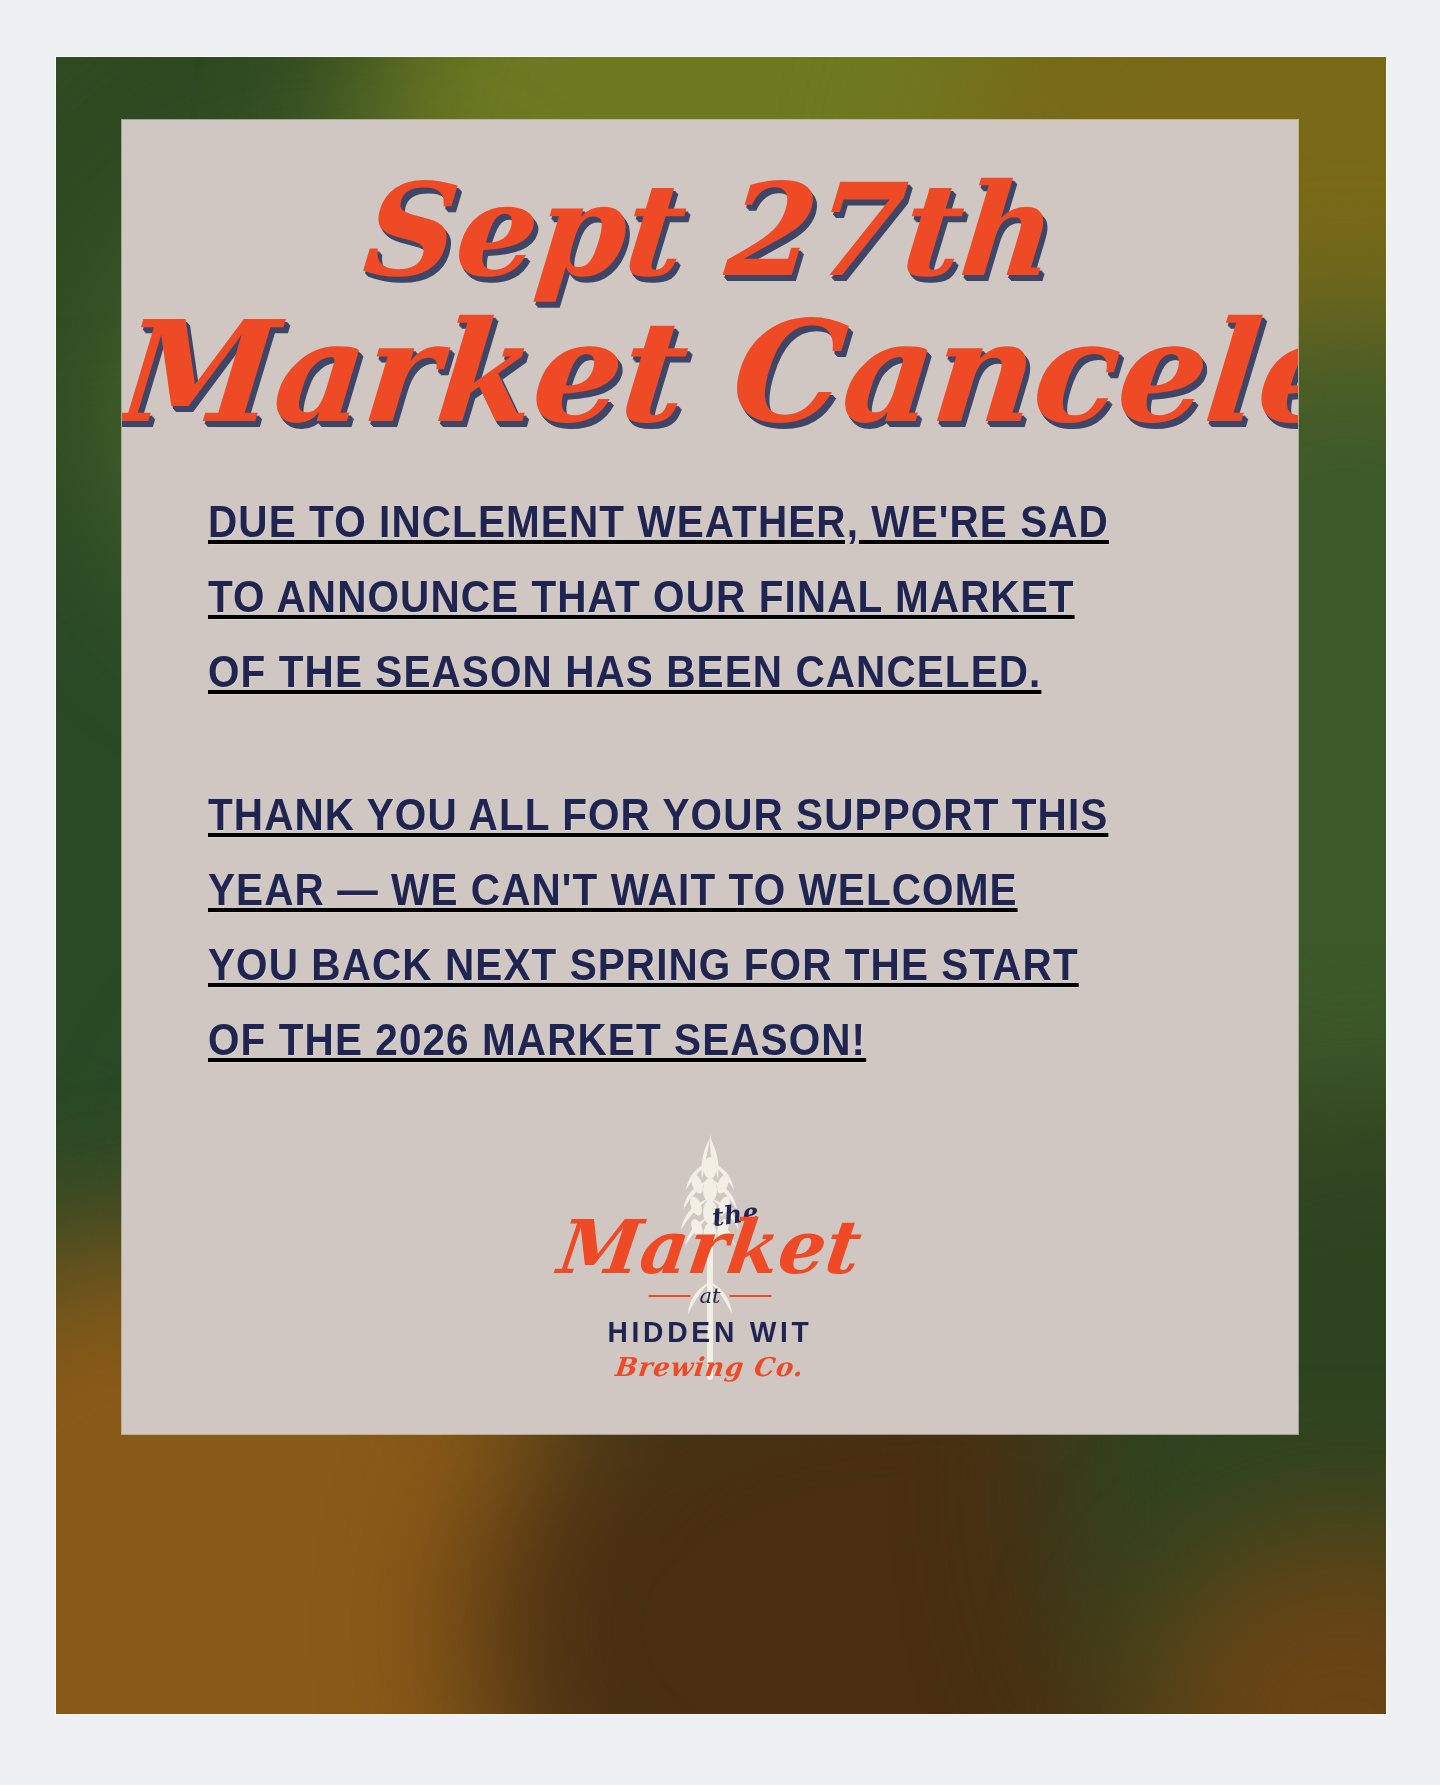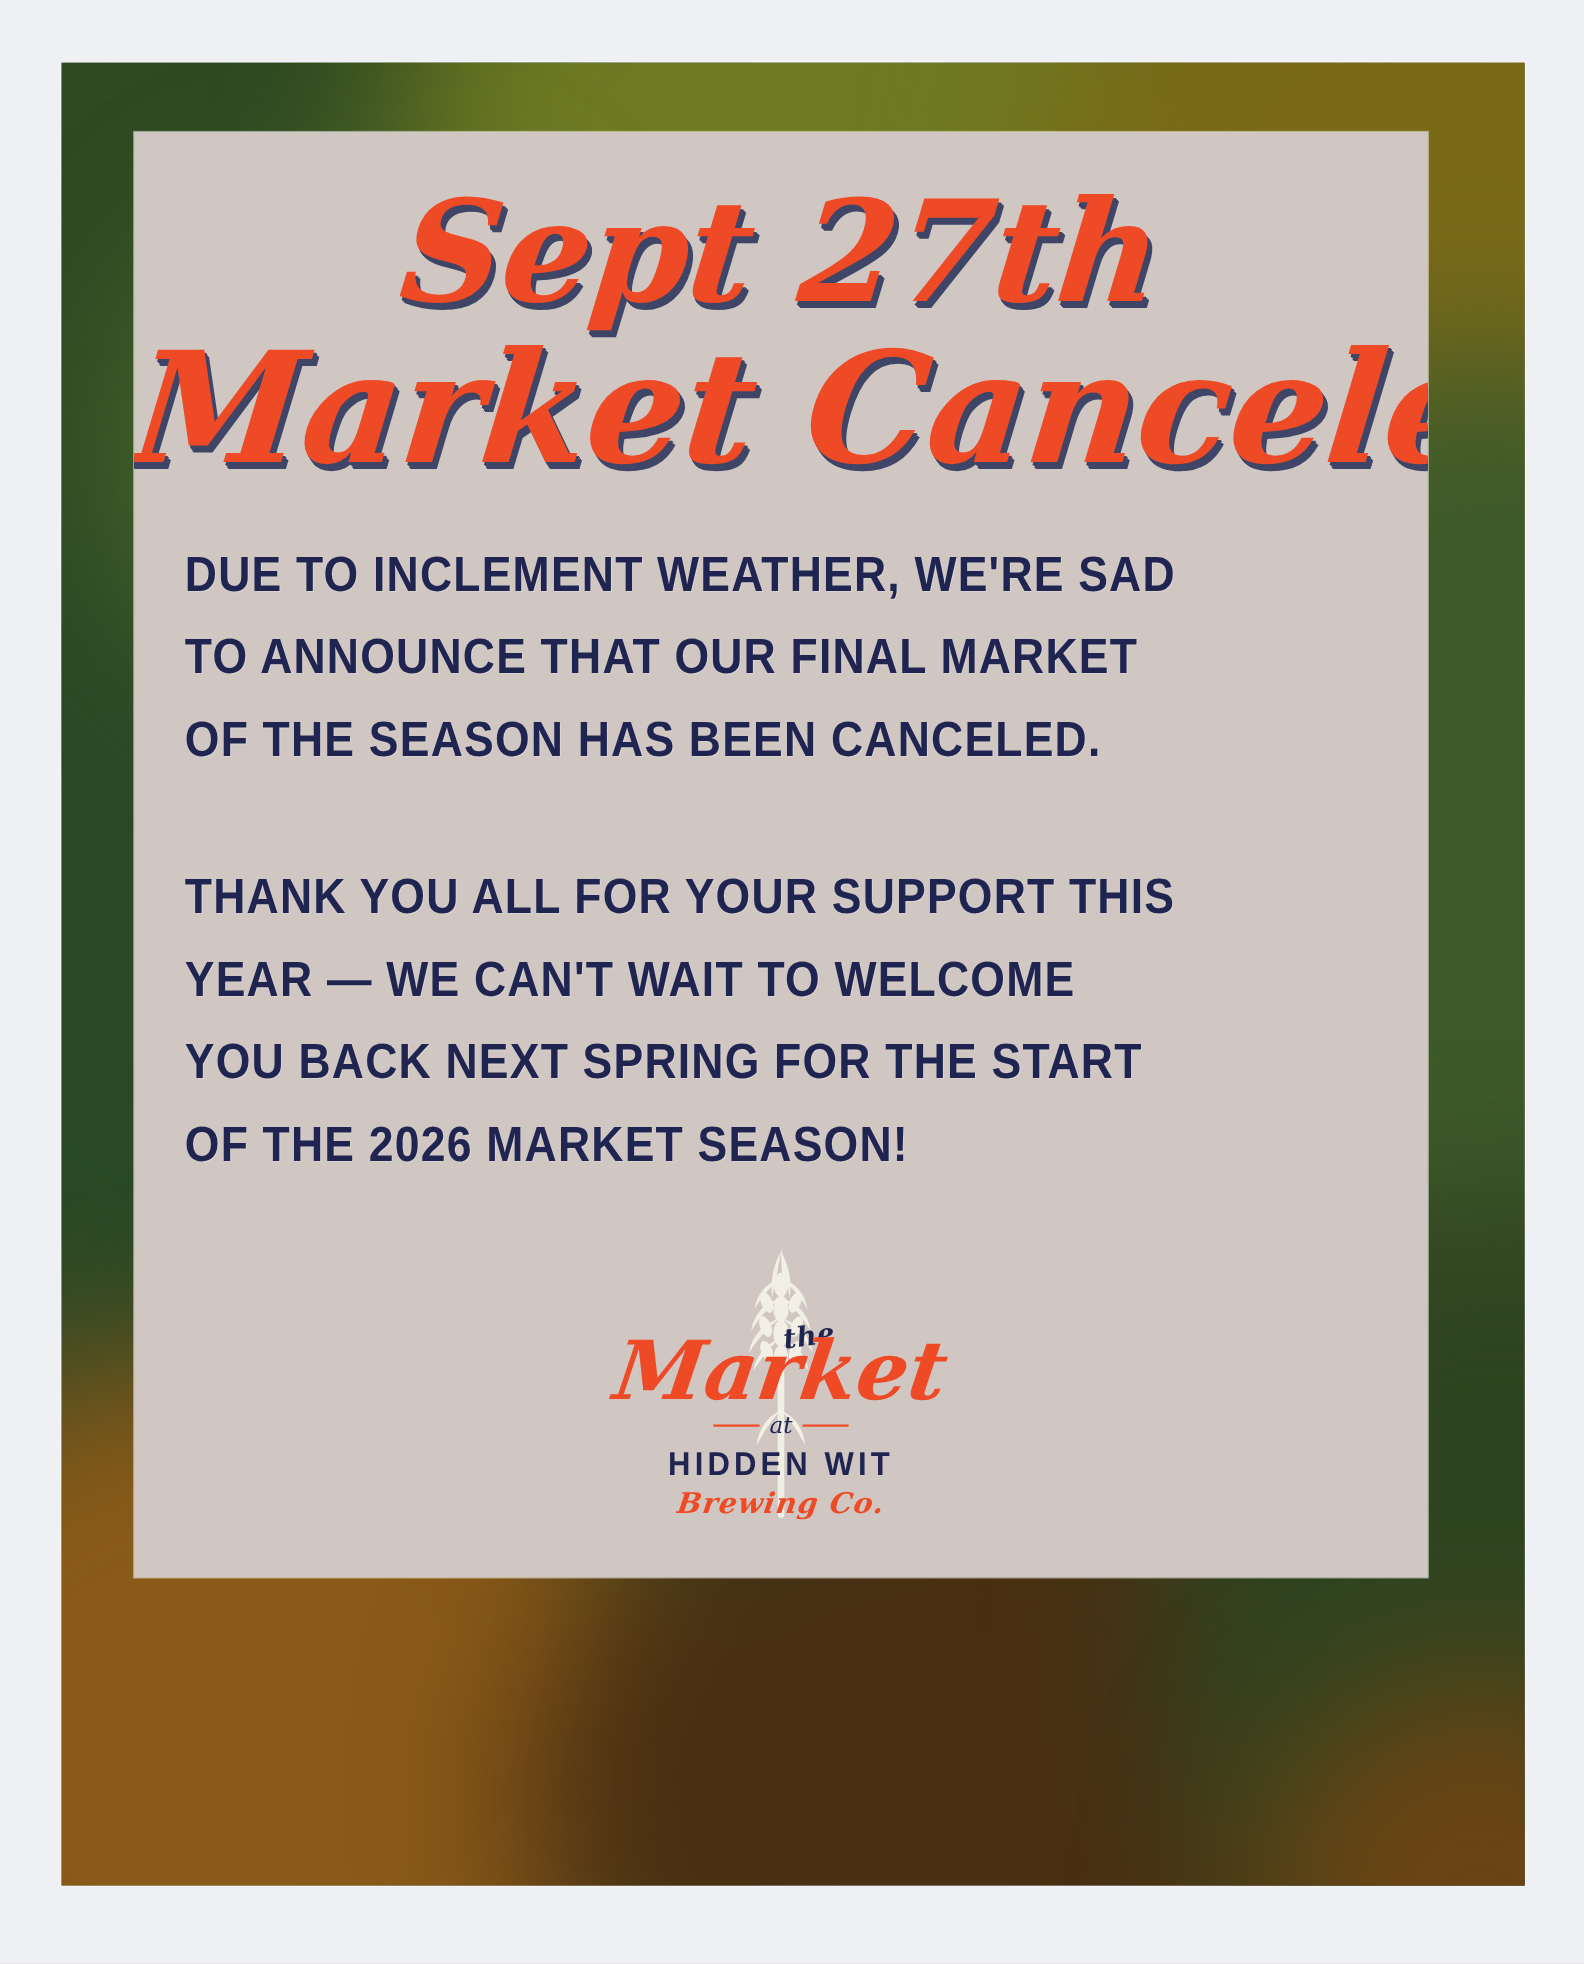--- a/index.html
+++ b/index.html
@@ -88,22 +88,23 @@
     font-size: 128px;
     margin-bottom: 8px;
   }
   #headline-status {
     font-size: 140px;
   }
 
   
   #body-copy {
     margin-top: 42px;
-    padding-left: 46px;
+    padding-left: 86px;
     padding-right: 40px;
+    text-decoration: underline;
   }
   .para {
     color: #1f2550;
     font-family: "Liberation Sans", sans-serif;
     font-weight: bold;
     font-size: 45px;
     line-height: 75px;
     letter-spacing: 1.2px;
     transform: scaleX(0.90);
     transform-origin: left center;

